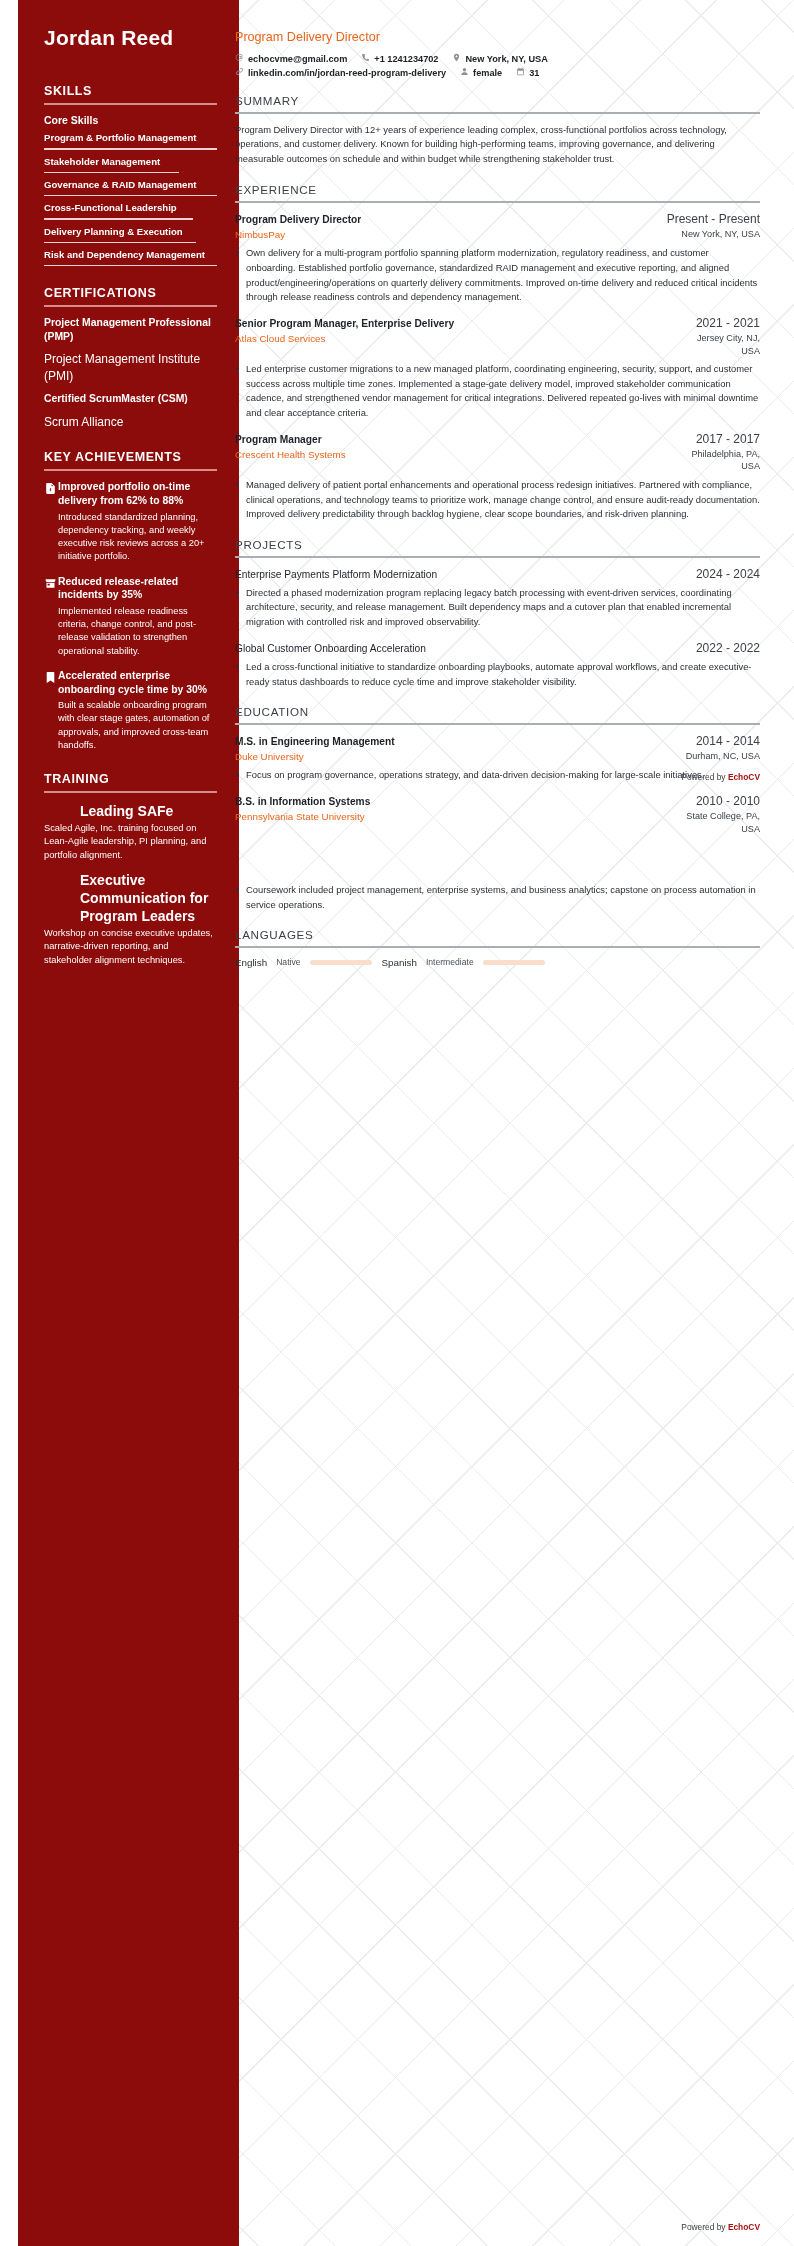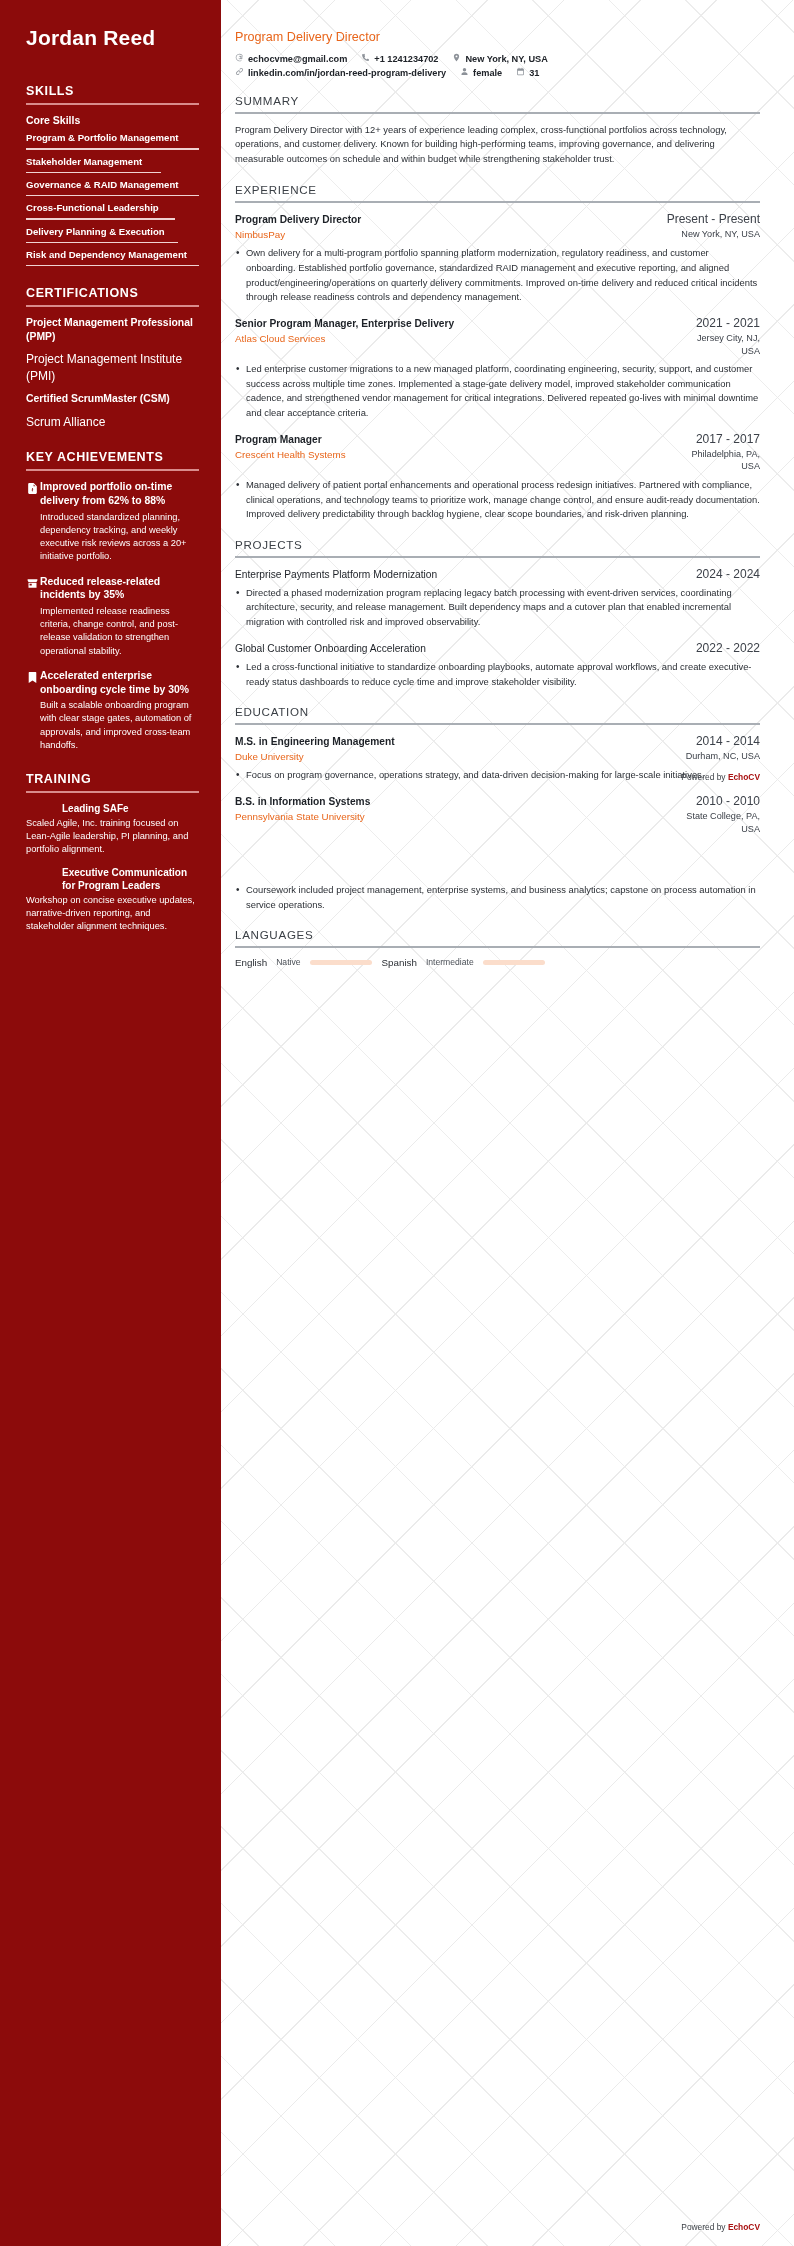--- a/index.html
+++ b/index.html
@@ -22,21 +22,21 @@
     position: absolute;
     top: 0; left: 221px; right: 0; bottom: 0;
     pointer-events: none;
     opacity: .5;
     background-image:
       repeating-linear-gradient(135deg, transparent 0 26px, #d8d8d8 26px 27px, transparent 27px 54px),
       repeating-linear-gradient(45deg, transparent 0 26px, #dcdcdc 26px 27px, transparent 27px 54px);
   }
   .sidebar {
     position: absolute;
-    top: 0; left: 0;
+    top: 0; left: 18px;
     width: 221px;
     min-height: 2246px;
     background: #8c0b0b;
     color: #ffffff;
     padding: 26px 22px 30px 26px;
     z-index: 2;
   }
   .name {
     font-size: 21px;
     font-weight: bold;
@@ -76,21 +76,21 @@
   .cert-item { margin-bottom: 7px; }
   .cert-title { font-size: 10.4px; font-weight: bold; line-height: 1.3; }
   .cert-org { font-size: 12px; font-weight: normal; line-height: 1.4; margin-top: 8px; }
   .ach-item { display: flex; margin-bottom: 11px; }
   .ach-icon { width: 14px; flex: 0 0 14px; padding-top: 2px; }
   .ach-icon svg { display: block; width: 13px; height: 13px; fill: #ffffff; }
   .ach-body { flex: 1 1 auto; }
   .ach-title { font-size: 10.4px; font-weight: bold; line-height: 1.32; }
   .ach-desc { font-size: 9.3px; line-height: 1.42; margin-top: 3px; }
   .tr-item { margin-bottom: 9px; }
-  .tr-title { font-size: 10px; font-weight: bold; line-height: 1.3; padding-left: 36px; }
+  .tr-title { font-size: 14px; font-weight: bold; line-height: 1.3; padding-left: 36px; }
   .tr-desc { font-size: 9.3px; line-height: 1.42; margin-top: 2px; }
 
   .main {
     position: absolute;
     top: 0; left: 221px;
     width: 573px;
     padding: 30px 34px 30px 14px;
     z-index: 3;
   }
   .job-headline {

